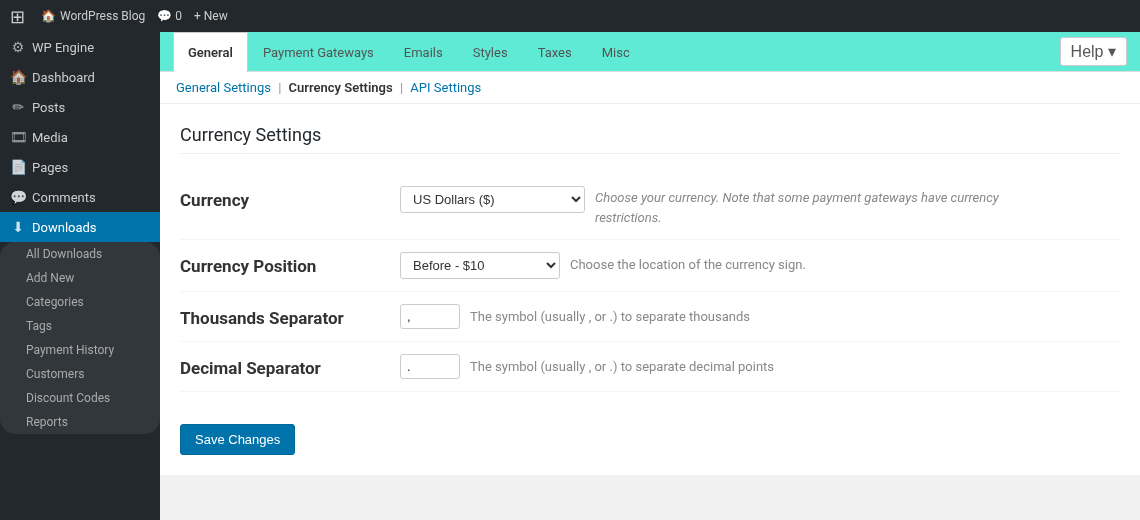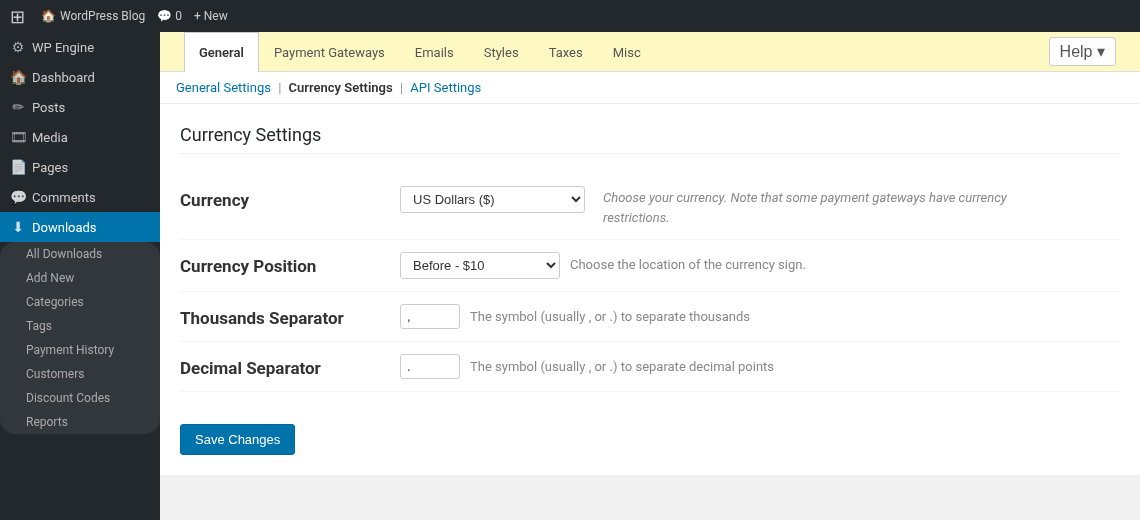--- a/index.html
+++ b/index.html
@@ -65,23 +65,23 @@
     
     .content-area {
       flex: 1;
       background: #f1f1f1;
       overflow-y: auto;
       padding: 0;
       position: relative;
     }
 
     .content-header {
-      background: #fef9c3;
+      background: #5eead4;
       border-bottom: 1px solid #ddd;
-      padding: 0 24px;
+      padding: 0 13px;
       display: flex;
       align-items: center;
       justify-content: space-between;
     }
 
     
     .tabs {
       display: flex;
       gap: 0;
     }
@@ -182,21 +182,20 @@
       font-size: 13px;
       color: #333;
     }
     .field-desc {
       color: #888;
       font-size: 13px;
       font-style: italic;
       line-height: 1.5;
       margin-top: 2px;
       max-width: 460px;
-      margin-left: 8px;
     }
     .field-desc-inline {
       color: #888;
       font-size: 13px;
       padding-top: 5px;
     }
 
     .save-btn {
       background: #0073aa;
       border: 1px solid #006799;

